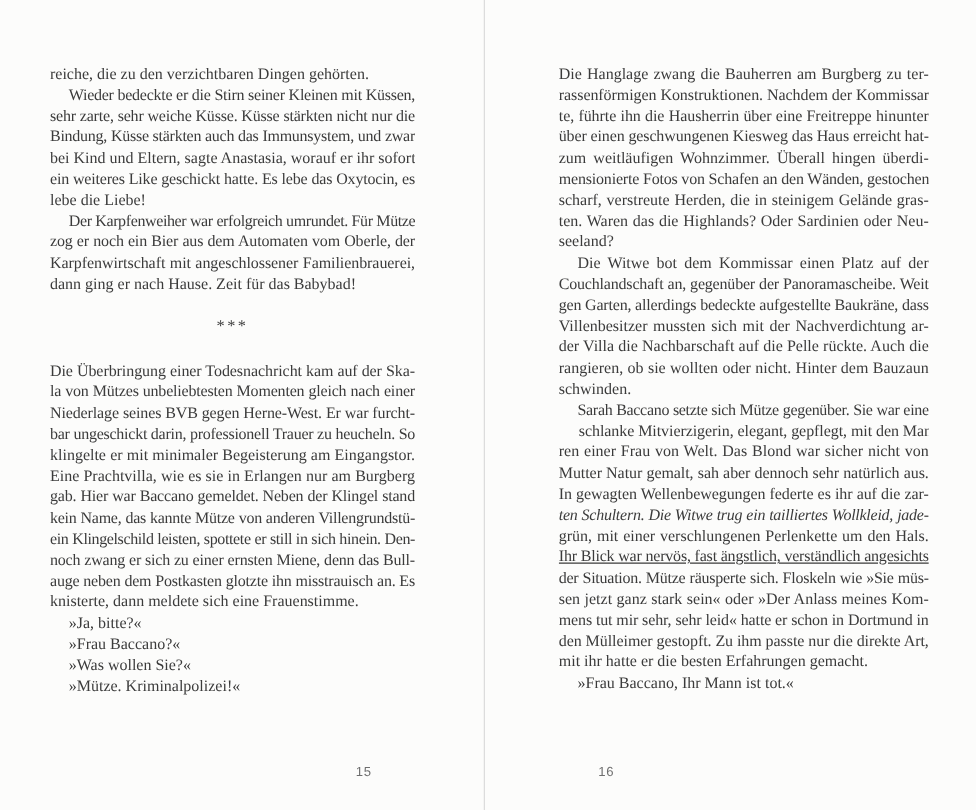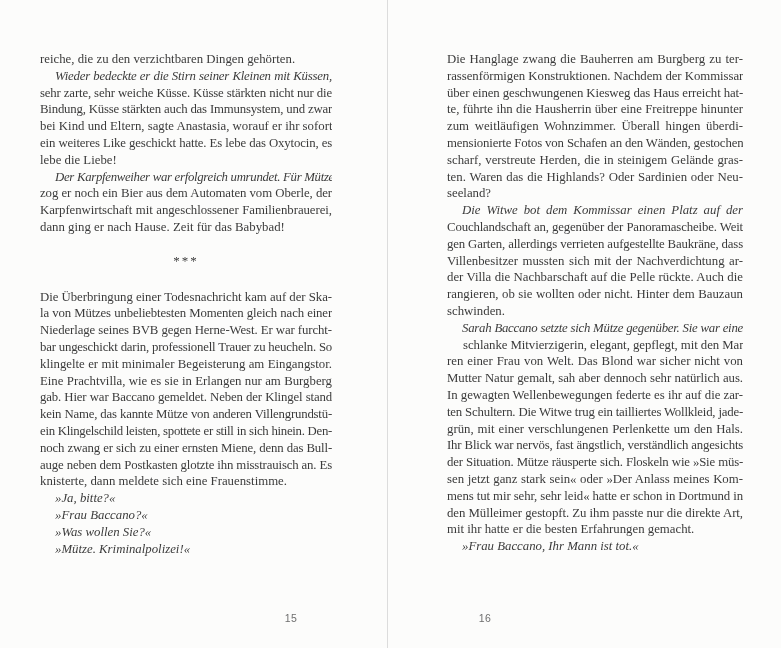--- a/index.html
+++ b/index.html
@@ -26,21 +26,21 @@
     line-height: 16.8px;
     text-align: justify;
     text-align-last: justify;
     white-space: nowrap;
     overflow: hidden;
   }
   .line.last, .line.dialog {
     text-align: left;
     text-align-last: left;
   }
-  .line.indent { padding-left: 15px; font-style: italic; }
+  .line.indent { padding-left: 15px; }
   .separator {
     text-align: center;
     font-size: 13px;
     line-height: 16.8px;
     margin: 17px 0 19px 0;
     letter-spacing: 2px;
     color: #3b3b3b;
   }
   .page-number {
     position: absolute;
@@ -92,42 +92,42 @@
         <div class="line dialog indent">»Was wollen Sie?«</div>
         <div class="line dialog indent">»Mütze. Kriminalpolizei!«</div>
       </div>
     <div class="page-number">15</div>
   </div>
 
   <div class="page page-right">
     <div class="text-column">
         <div class="line">Die Hanglage zwang die Bauherren am Burgberg zu ter-</div>
         <div class="line" style="letter-spacing: -0.05px;">rassenförmigen Konstruktionen. Nachdem der Kommissar</div>
+        <div class="line" style="letter-spacing: -0.05px;">te, führte ihn die Hausherrin über eine Freitreppe hinunter</div>
         <div class="line" style="letter-spacing: -0.1px;">über einen geschwungenen Kiesweg das Haus erreicht hat-</div>
-        <div class="line" style="letter-spacing: -0.05px;">te, führte ihn die Hausherrin über eine Freitreppe hinunter</div>
         <div class="line">zum weitläufigen Wohnzimmer. Überall hingen überdi-</div>
         <div class="line" style="letter-spacing: -0.15px;">mensionierte Fotos von Schafen an den Wänden, gestochen</div>
         <div class="line">scharf, verstreute Herden, die in steinigem Gelände gras-</div>
         <div class="line">ten. Waren das die Highlands? Oder Sardinien oder Neu-</div>
         <div class="line last">seeland?</div>
         <div class="line indent">Die Witwe bot dem Kommissar einen Platz auf der</div>
         <div class="line" style="letter-spacing: -0.15px;">Couchlandschaft an, gegenüber der Panoramascheibe. Weit</div>
-        <div class="line" style="letter-spacing: -0.15px;">gen Garten, allerdings verrieten aufgestellte Baukräne, dass</div>
+        <div class="line" style="letter-spacing: -0.15px;">gen Garten, allerdings bedeckte aufgestellte Baukräne, dass</div>
         <div class="line">Villenbesitzer mussten sich mit der Nachverdichtung ar-</div>
         <div class="line">der Villa die Nachbarschaft auf die Pelle rückte. Auch die</div>
         <div class="line">rangieren, ob sie wollten oder nicht. Hinter dem Bauzaun</div>
         <div class="line last">schwinden.</div>
         <div class="line indent" style="letter-spacing: -0.25px;">Sarah Baccano setzte sich Mütze gegenüber. Sie war eine</div>
         <div class="line" style="letter-spacing: -0.05px; margin-left: 16px;">schlanke Mitvierzigerin, elegant, gepflegt, mit den Manie-</div>
         <div class="line">ren einer Frau von Welt. Das Blond war sicher nicht von</div>
         <div class="line" style="letter-spacing: -0.05px;">Mutter Natur gemalt, sah aber dennoch sehr natürlich aus.</div>
         <div class="line" style="letter-spacing: -0.05px;">In gewagten Wellenbewegungen federte es ihr auf die zar-</div>
-        <div class="line" style="letter-spacing: -0.2px;">ten Schultern. Die Witwe trug ein tailliertes Wollkleid, jade-</div>
+        <div class="line" style="letter-spacing: -0.2px; font-style: italic;">ten Schultern. Die Witwe trug ein tailliertes Wollkleid, jade-</div>
         <div class="line">grün, mit einer verschlungenen Perlenkette um den Hals.</div>
-        <div class="line" style="letter-spacing: -0.15px;">Ihr Blick war nervös, fast ängstlich, verständlich angesichts</div>
+        <div class="line" style="letter-spacing: -0.15px; text-decoration: underline;">Ihr Blick war nervös, fast ängstlich, verständlich angesichts</div>
         <div class="line" style="letter-spacing: -0.2px;">der Situation. Mütze räusperte sich. Floskeln wie »Sie müs-</div>
         <div class="line">sen jetzt ganz stark sein« oder »Der Anlass meines Kom-</div>
         <div class="line" style="letter-spacing: -0.1px;">mens tut mir sehr, sehr leid« hatte er schon in Dortmund in</div>
         <div class="line" style="letter-spacing: -0.05px;">den Mülleimer gestopft. Zu ihm passte nur die direkte Art,</div>
         <div class="line last">mit ihr hatte er die besten Erfahrungen gemacht.</div>
         <div class="line dialog indent">»Frau Baccano, Ihr Mann ist tot.«</div>
       </div>
     <div class="page-number">16</div>
   </div>
 

